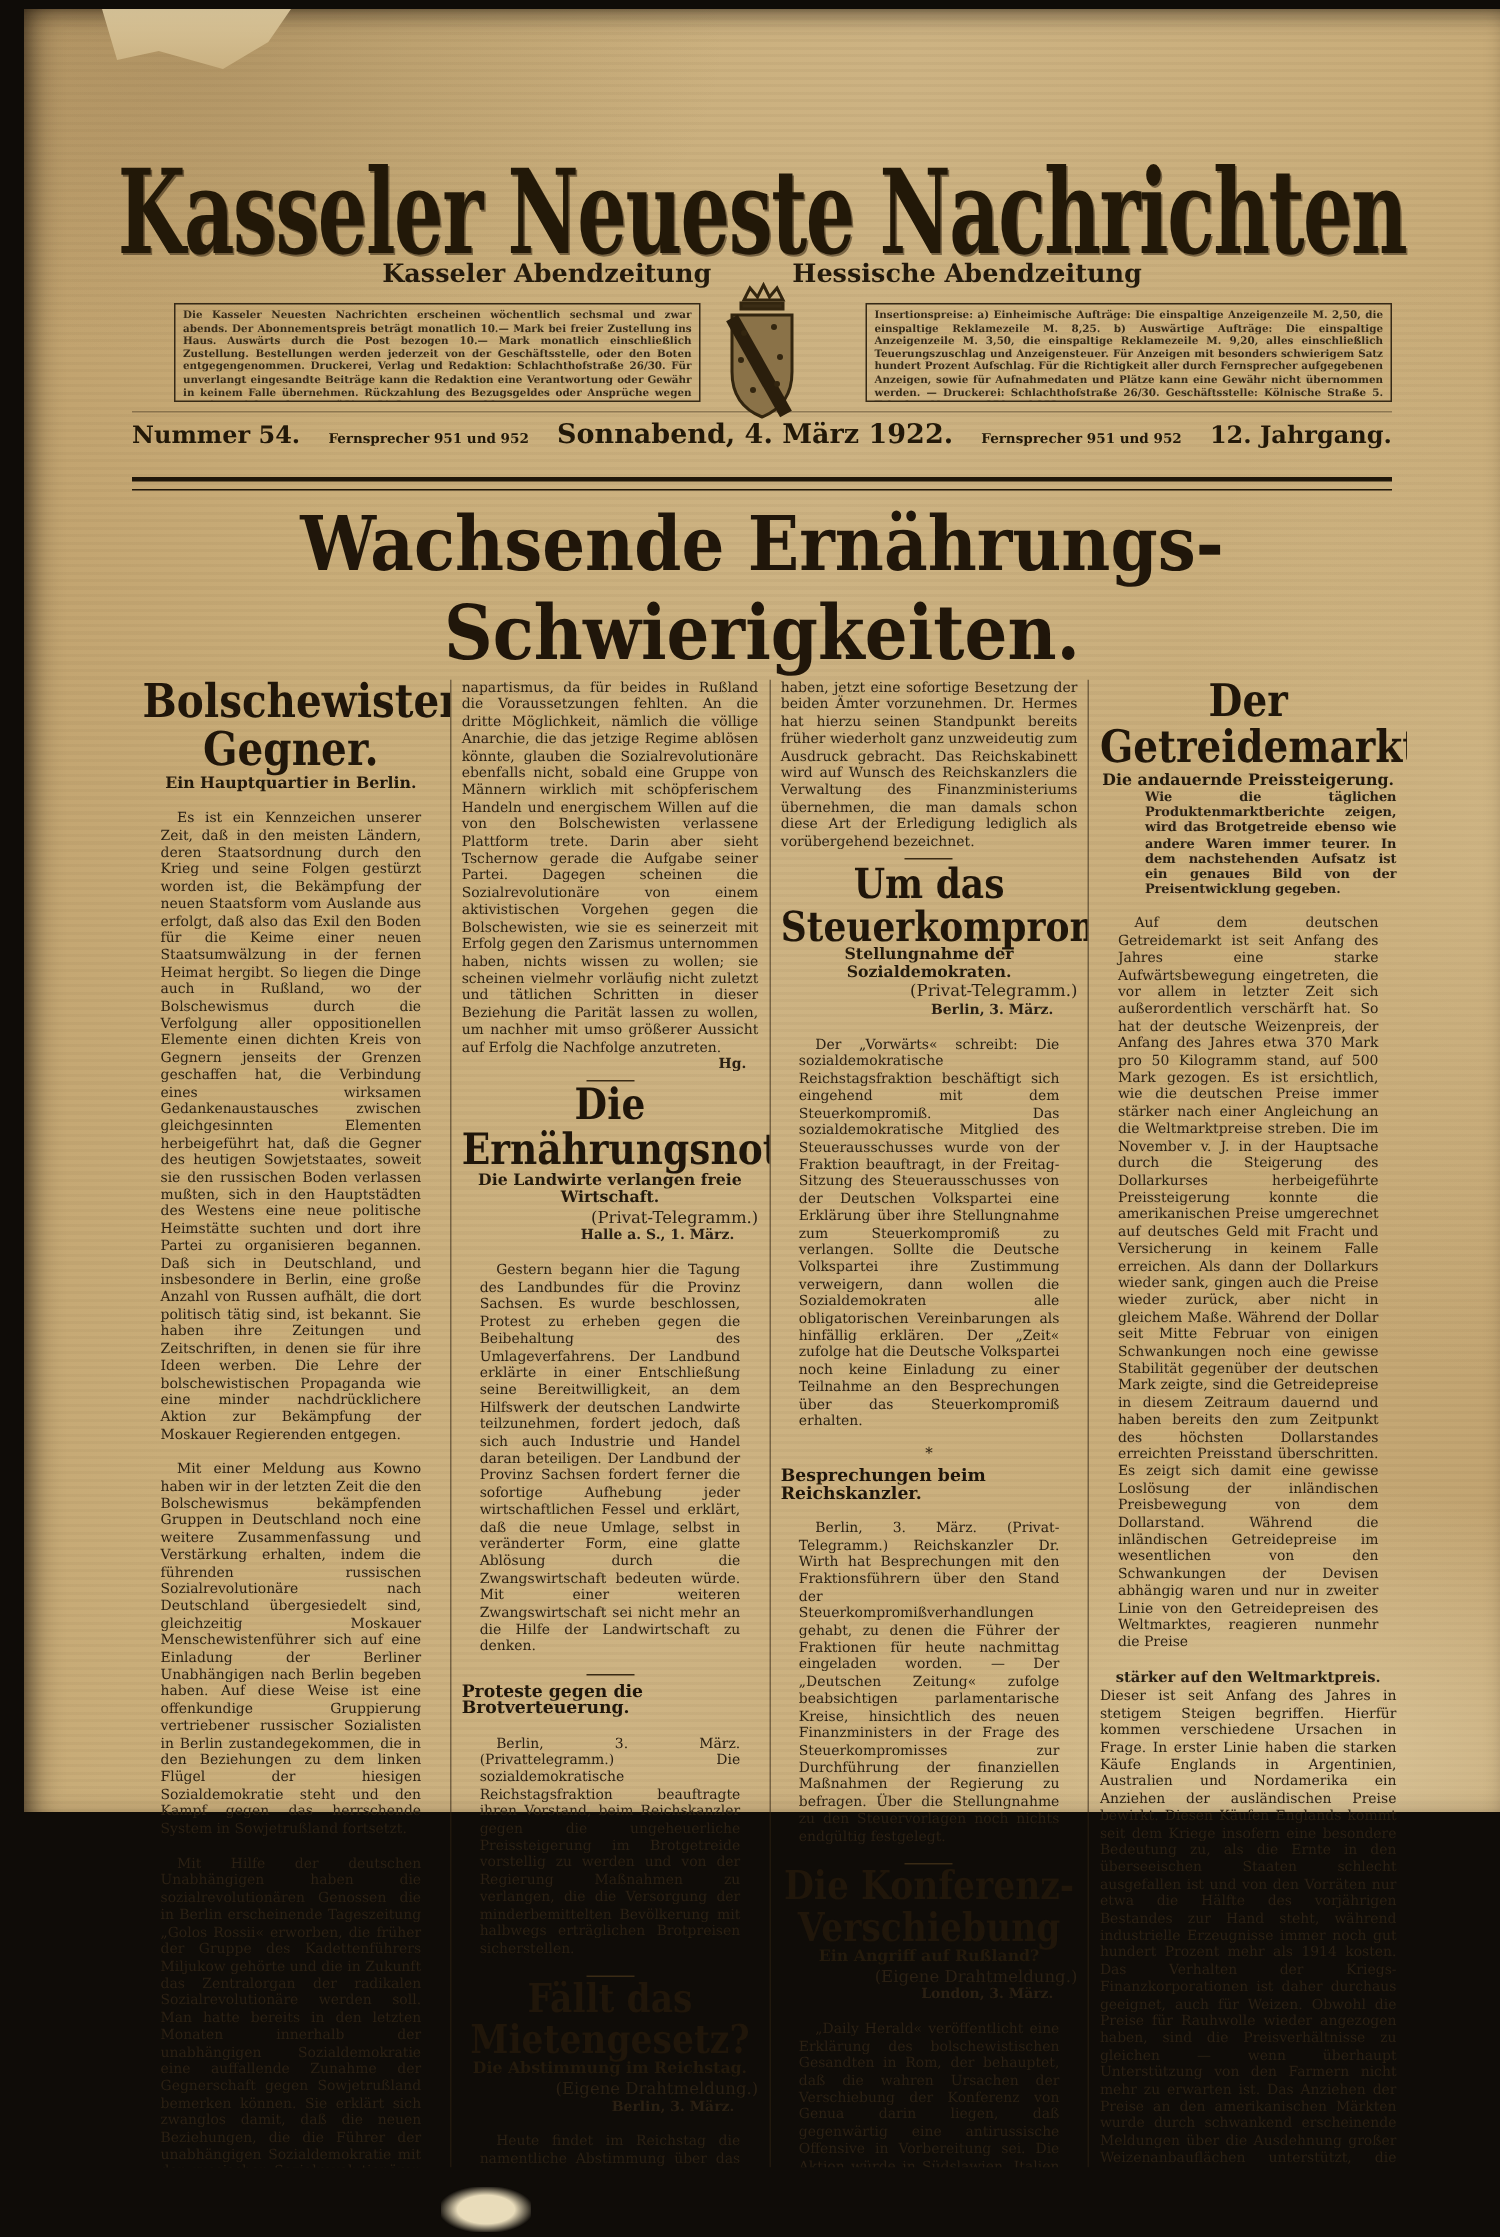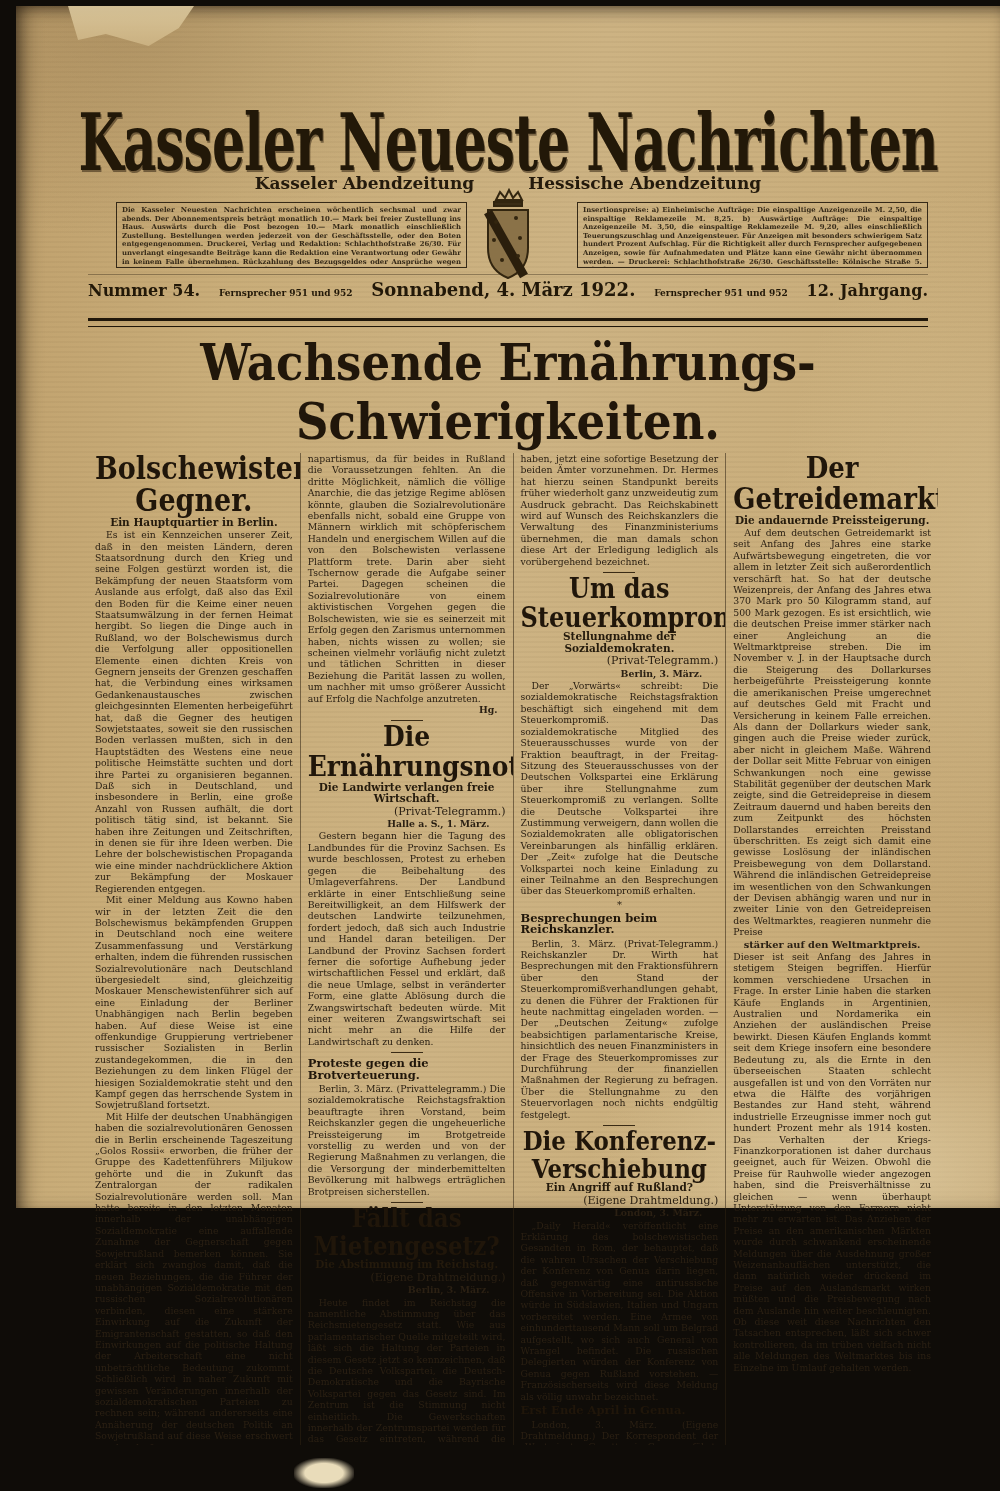--- a/index.html
+++ b/index.html
@@ -76,21 +76,21 @@
   .col{
     width:25%;padding:0 7px;height:100%;overflow:hidden;
     font-size:9.3px;line-height:11.4px;
   }
   .col + .col{border-left:1px solid rgba(48,35,18,.55);}
   .b-h1{font-weight:bold;text-align:center;font-size:24px;line-height:1.05;margin:4px 0 3px;transform:scaleY(1.15);color:#20160a;}
   .b-h3{font-weight:bold;text-align:left;font-size:11.5px;margin:3px 0 2px;color:#20160a;}
   .b-sub{font-weight:bold;text-align:center;font-size:10.5px;margin:0 0 1px;color:#241a0c;}
   .b-note{text-align:right;font-size:11px;margin:0;}
   .b-date{text-align:right;padding-right:16px;font-weight:bold;font-size:9.3px;margin:1px 0;}
-  .b-p{margin:0;text-align:justify;text-indent:11px;}
+  .b-p{margin:12px;text-align:justify;text-indent:11px;}
   .b-pc{margin:0;text-align:justify;}
   .b-sep{width:32px;border-top:1px solid #33261266;border-top:1px solid #3a2b15;margin:5px auto;}
   .b-star{text-align:center;font-size:10px;line-height:10px;margin:3px 0;}
   .b-sig{text-align:right;padding-right:8px;font-weight:bold;font-size:9.3px;}
   .b-intro{margin:1px 0 2px 30px;font-weight:bold;font-size:8.6px;line-height:10.2px;text-align:justify;}
   .b-subc{text-align:center;font-weight:bold;font-size:9.8px;margin:1px 0;}
 </style>
 </head>
 <body>
 
@@ -185,20 +185,21 @@
         <div class="b-sub">Ein Angriff auf Rußland?</div>
         <div class="b-note">(Eigene Drahtmeldung.)</div>
         <div class="b-date">London, 3. März.</div>
         <p class="b-p">„Daily Herald« veröffentlicht eine Erklärung des bolschewistischen Gesandten in Rom, der behauptet, daß die wahren Ursachen der Verschiebung der Konferenz von Genua darin liegen, daß gegenwärtig eine antirussische Offensive in Vorbereitung sei. Die Aktion würde in Südslawien, Italien und Ungarn vorbereitet werden. Eine Armee von einhunderttausend Mann soll um Belgrad aufgestellt, wo sich auch General von Wrangel befindet. Die russischen Delegierten würden der Konferenz von Genua gegen Rußland vorstehen. — Französischerseits wird diese Meldung als völlig unwahr bezeichnet.</p>
         <div class="b-h3">Erst Ende April in Genua.</div>
         <p class="b-p">London, 3. März. (Eigene Drahtmeldung.) Der Korrespondent der „Westminster Gazette« in Genua erfährt, daß die Konferenz von Genua nicht am 10., sondern am 25. April eröffnet werden wird. Die Verschiebung der Konferenz sei erforderlich, um das religiöse Gefühl eines großen Teiles der Bevölkerung zu schonen, das in dem früheren Beginn der Konferenz eine Störung der Passionszeit erblickt hätte.</p>
       </section>
     <section class="col">
         <div class="b-h1" style="font-size: 26px;">Der Getreidemarkt.</div>
         <div class="b-sub">Die andauernde Preissteigerung.</div>
+        <div class="b-intro">Wie die täglichen Produktenmarktberichte zeigen, wird das Brotgetreide ebenso wie andere Waren immer teurer. In dem nachstehenden Aufsatz ist ein genaues Bild von der Preisentwicklung gegeben.</div>
         <p class="b-p">Auf dem deutschen Getreidemarkt ist seit Anfang des Jahres eine starke Aufwärtsbewegung eingetreten, die vor allem in letzter Zeit sich außerordentlich verschärft hat. So hat der deutsche Weizenpreis, der Anfang des Jahres etwa 370 Mark pro 50 Kilogramm stand, auf 500 Mark gezogen. Es ist ersichtlich, wie die deutschen Preise immer stärker nach einer Angleichung an die Weltmarktpreise streben. Die im November v. J. in der Hauptsache durch die Steigerung des Dollarkurses herbeigeführte Preissteigerung konnte die amerikanischen Preise umgerechnet auf deutsches Geld mit Fracht und Versicherung in keinem Falle erreichen. Als dann der Dollarkurs wieder sank, gingen auch die Preise wieder zurück, aber nicht in gleichem Maße. Während der Dollar seit Mitte Februar von einigen Schwankungen noch eine gewisse Stabilität gegenüber der deutschen Mark zeigte, sind die Getreidepreise in diesem Zeitraum dauernd und haben bereits den zum Zeitpunkt des höchsten Dollarstandes erreichten Preisstand überschritten. Es zeigt sich damit eine gewisse Loslösung der inländischen Preisbewegung von dem Dollarstand. Während die inländischen Getreidepreise im wesentlichen von den Schwankungen der Devisen abhängig waren und nur in zweiter Linie von den Getreidepreisen des Weltmarktes, reagieren nunmehr die Preise</p>
         <div class="b-subc">stärker auf den Weltmarktpreis.</div>
         <p class="b-pc">Dieser ist seit Anfang des Jahres in stetigem Steigen begriffen. Hierfür kommen verschiedene Ursachen in Frage. In erster Linie haben die starken Käufe Englands in Argentinien, Australien und Nordamerika ein Anziehen der ausländischen Preise bewirkt. Diesen Käufen Englands kommt seit dem Kriege insofern eine besondere Bedeutung zu, als die Ernte in den überseeischen Staaten schlecht ausgefallen ist und von den Vorräten nur etwa die Hälfte des vorjährigen Bestandes zur Hand steht, während industrielle Erzeugnisse immer noch gut hundert Prozent mehr als 1914 kosten. Das Verhalten der Kriegs-Finanzkorporationen ist daher durchaus geeignet, auch für Weizen. Obwohl die Preise für Rauhwolle wieder angezogen haben, sind die Preisverhältnisse zu gleichen — wenn überhaupt Unterstützung von den Farmern nicht mehr zu erwarten ist. Das Anziehen der Preise an den amerikanischen Märkten wurde durch schwankend erscheinende Meldungen über die Ausdehnung großer Weizenanbauflächen unterstützt, die dann natürlich wieder drückend im Preise auf den Auslandsmarkt wirken müßten und die Preisbewegung nach dem Auslande hin weiter beschleunigten. Ob diese weit diese Nachrichten den Tatsachen entsprechen, läßt sich schwer kontrollieren, da im trüben vielfach nicht alle Meldungen des Weltmarktes bis ins Einzelne im Umlauf gehalten werden.</p>
       </section>
   </main>
 
   <div class="torn-bottom"></div>
 </div>
 
 </body></html>

